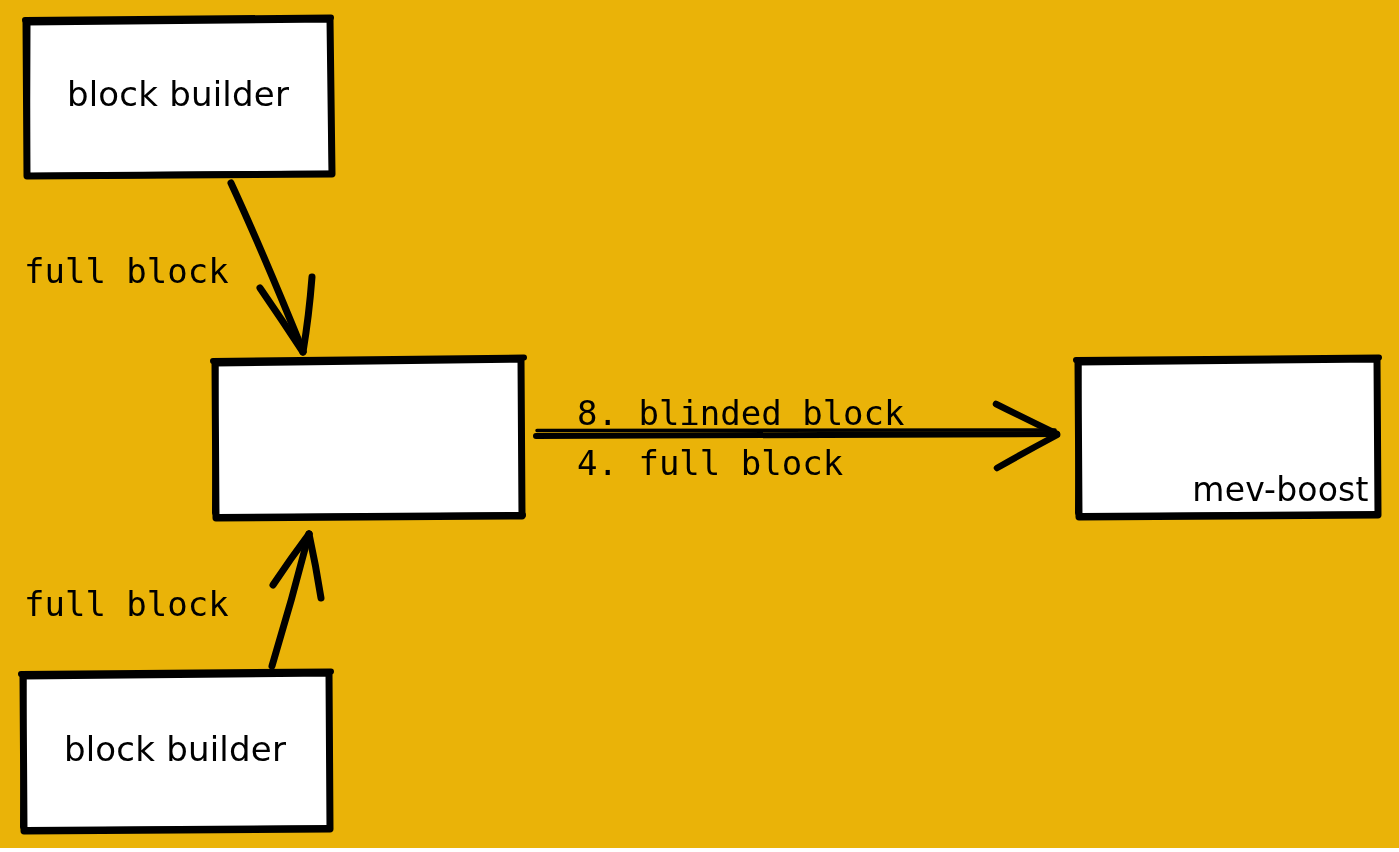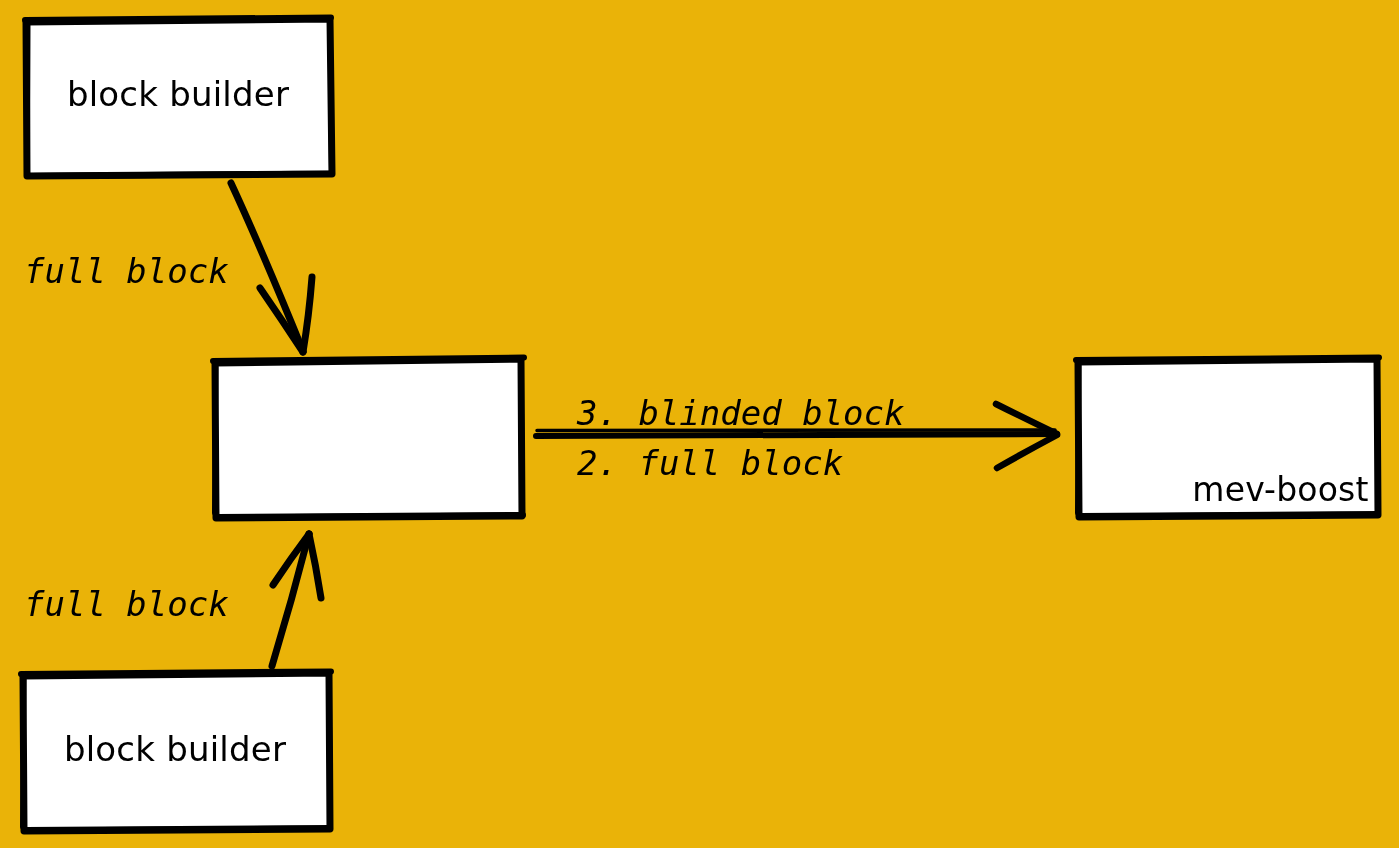--- a/index.html
+++ b/index.html
@@ -33,21 +33,20 @@
     line-height: 1.18;
     white-space: pre;
     letter-spacing: 0.2px;
   }
   .edge-label {
     position: absolute;
     font-family: "DejaVu Sans Mono", monospace;
     color: #000000;
     white-space: pre;
     letter-spacing: 0px;
-    font-style: italic;
   }
 </style>
 </head>
 <body>
 
 <div id="canvas">
 
   <svg id="diagram-svg" viewBox="0 0 1399 852" xmlns="http://www.w3.org/2000/svg">
 
     <g>
@@ -115,17 +114,17 @@
   <div class="node-label" style="left:1129px; top:393px; width:303px; font-size:33px;">
     <div>mev-boost</div>
   </div>
 
   <div class="node-label" style="left:20px; top:729px; width:310px; font-size:34px;">block builder</div>
 
   <div class="edge-label" style="left:24px; top:251px; font-size:34px;">full block</div>
 
   <div class="edge-label" style="left:24px; top:584px; font-size:34px;">full block</div>
 
-  <div class="edge-label" style="left:577px; top:393px; font-size:34px;">3. blinded block</div>
+  <div class="edge-label" style="left:577px; top:393px; font-size:34px;">8. blinded block</div>
 
-  <div class="edge-label" style="left:577px; top:443px; font-size:34px;">2. full block</div>
+  <div class="edge-label" style="left:577px; top:443px; font-size:34px;">4. full block</div>
 
 </div>
 
 </body></html>

